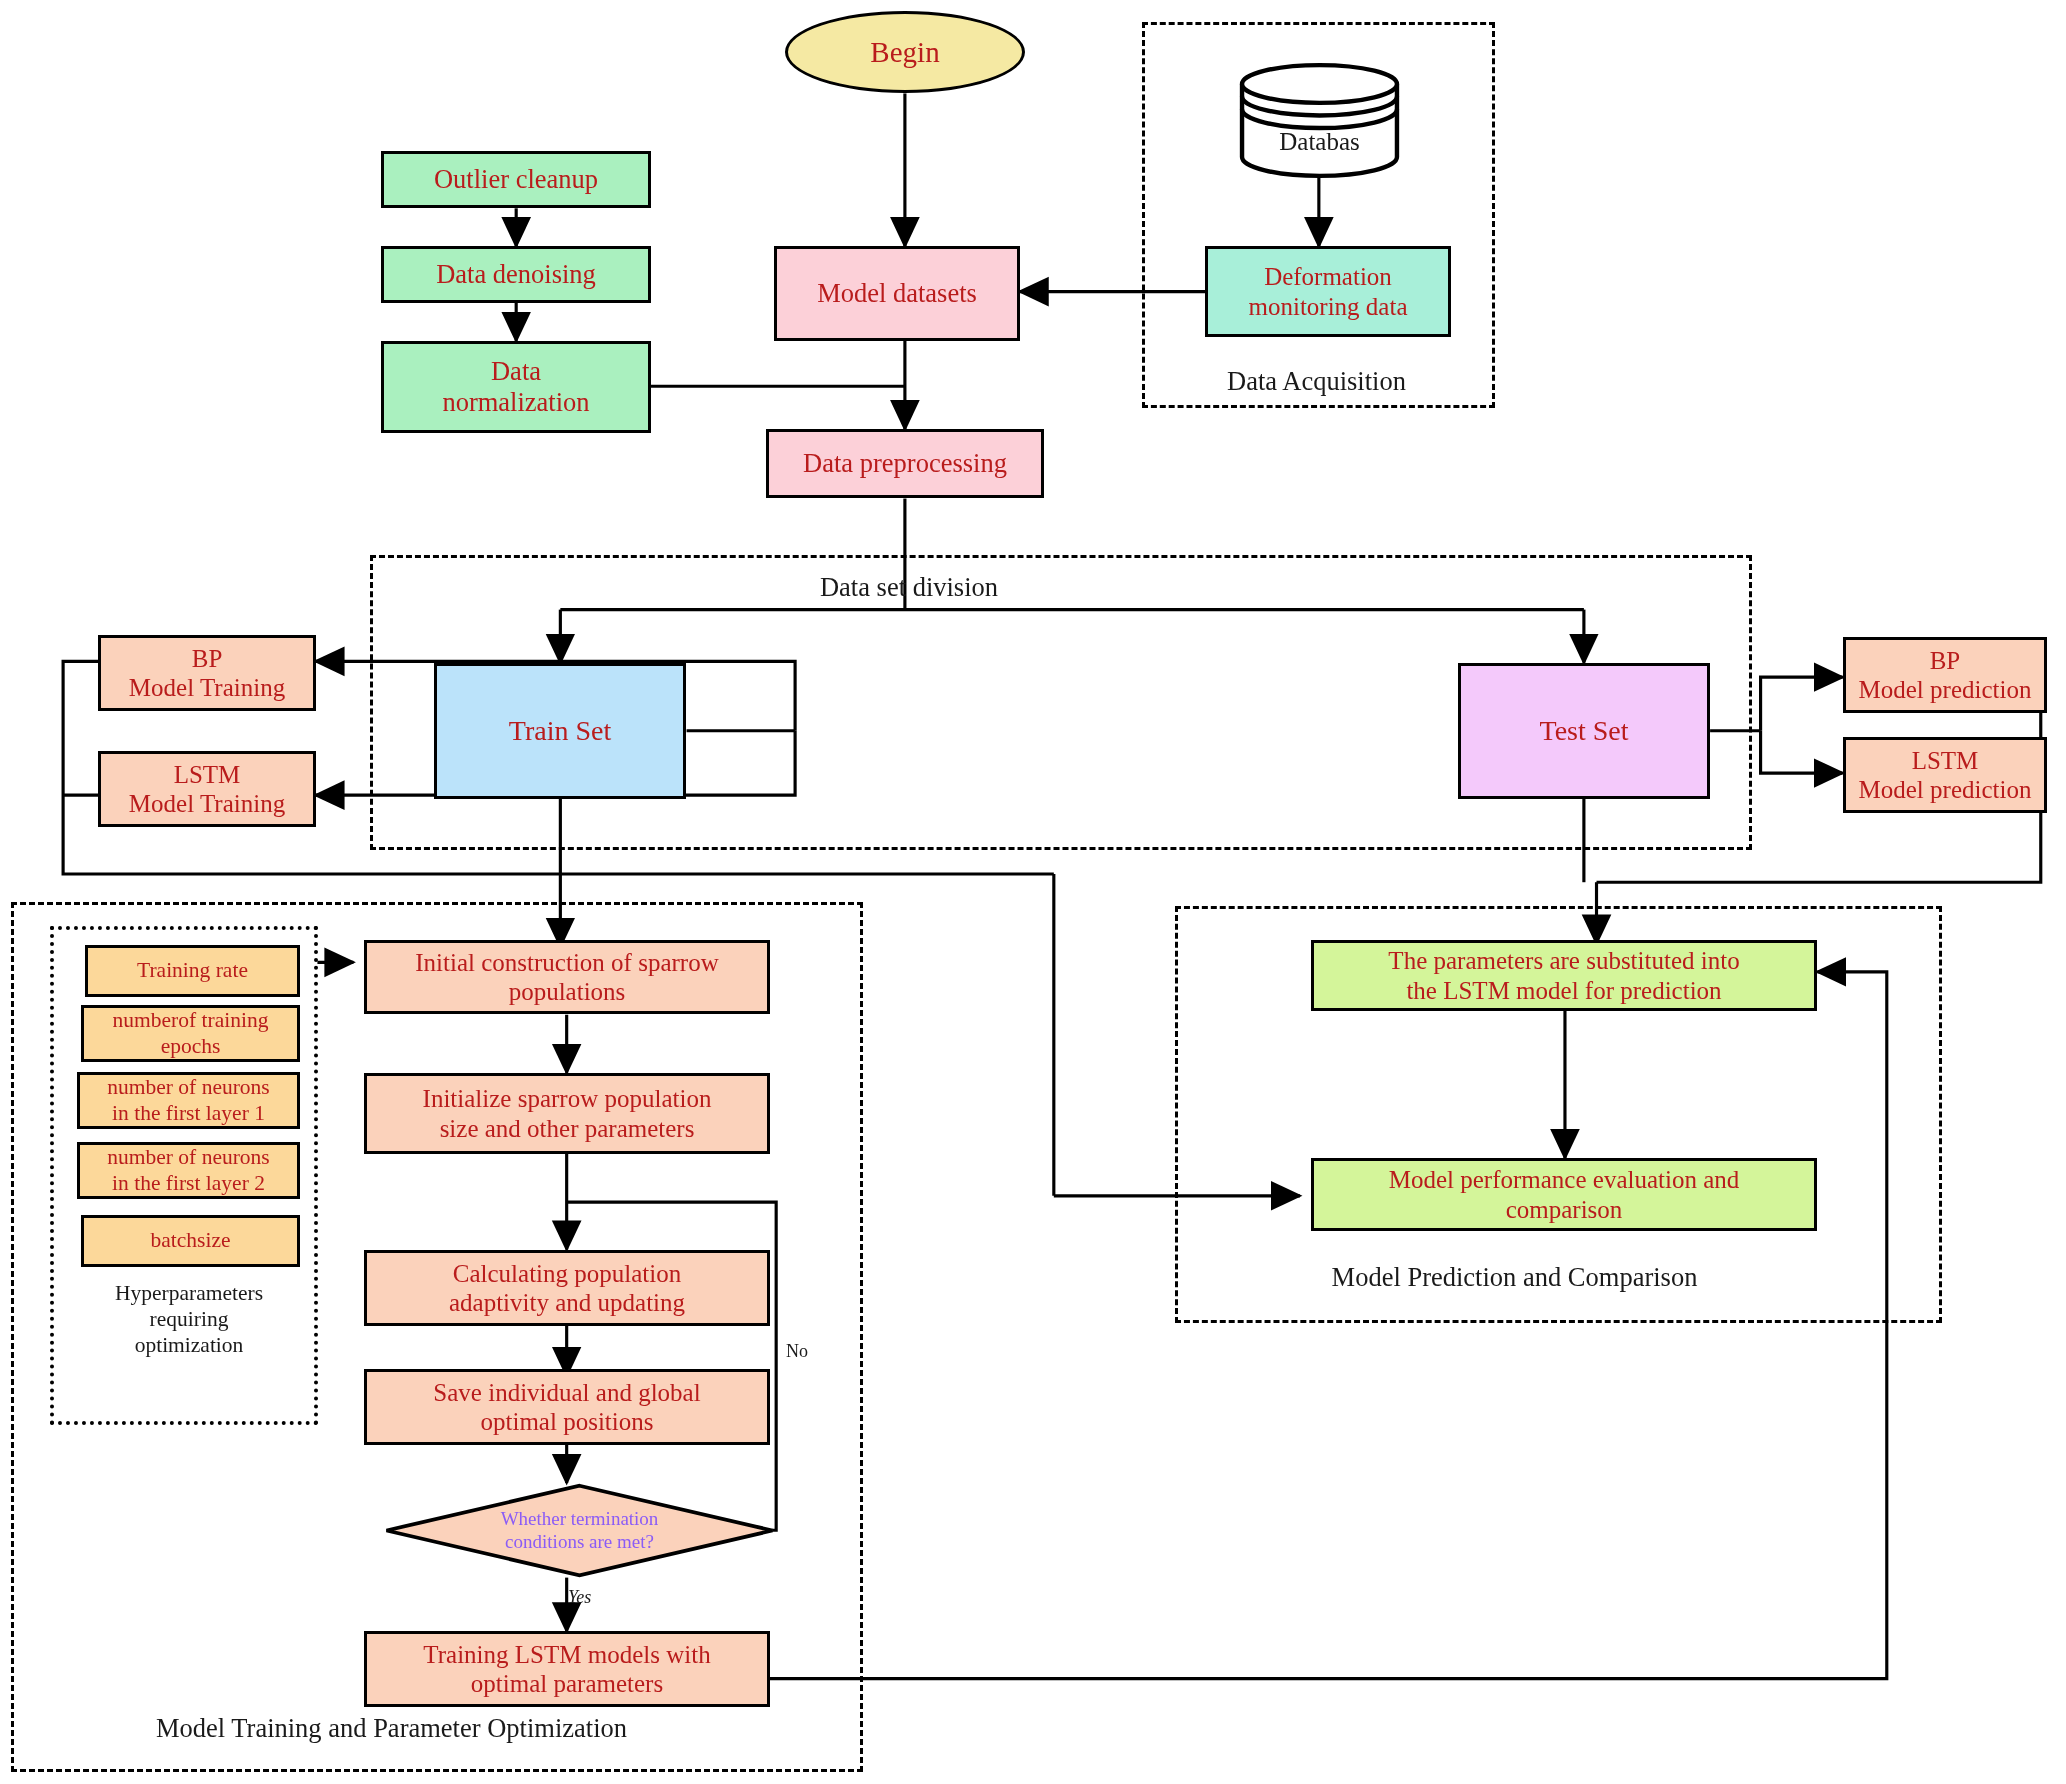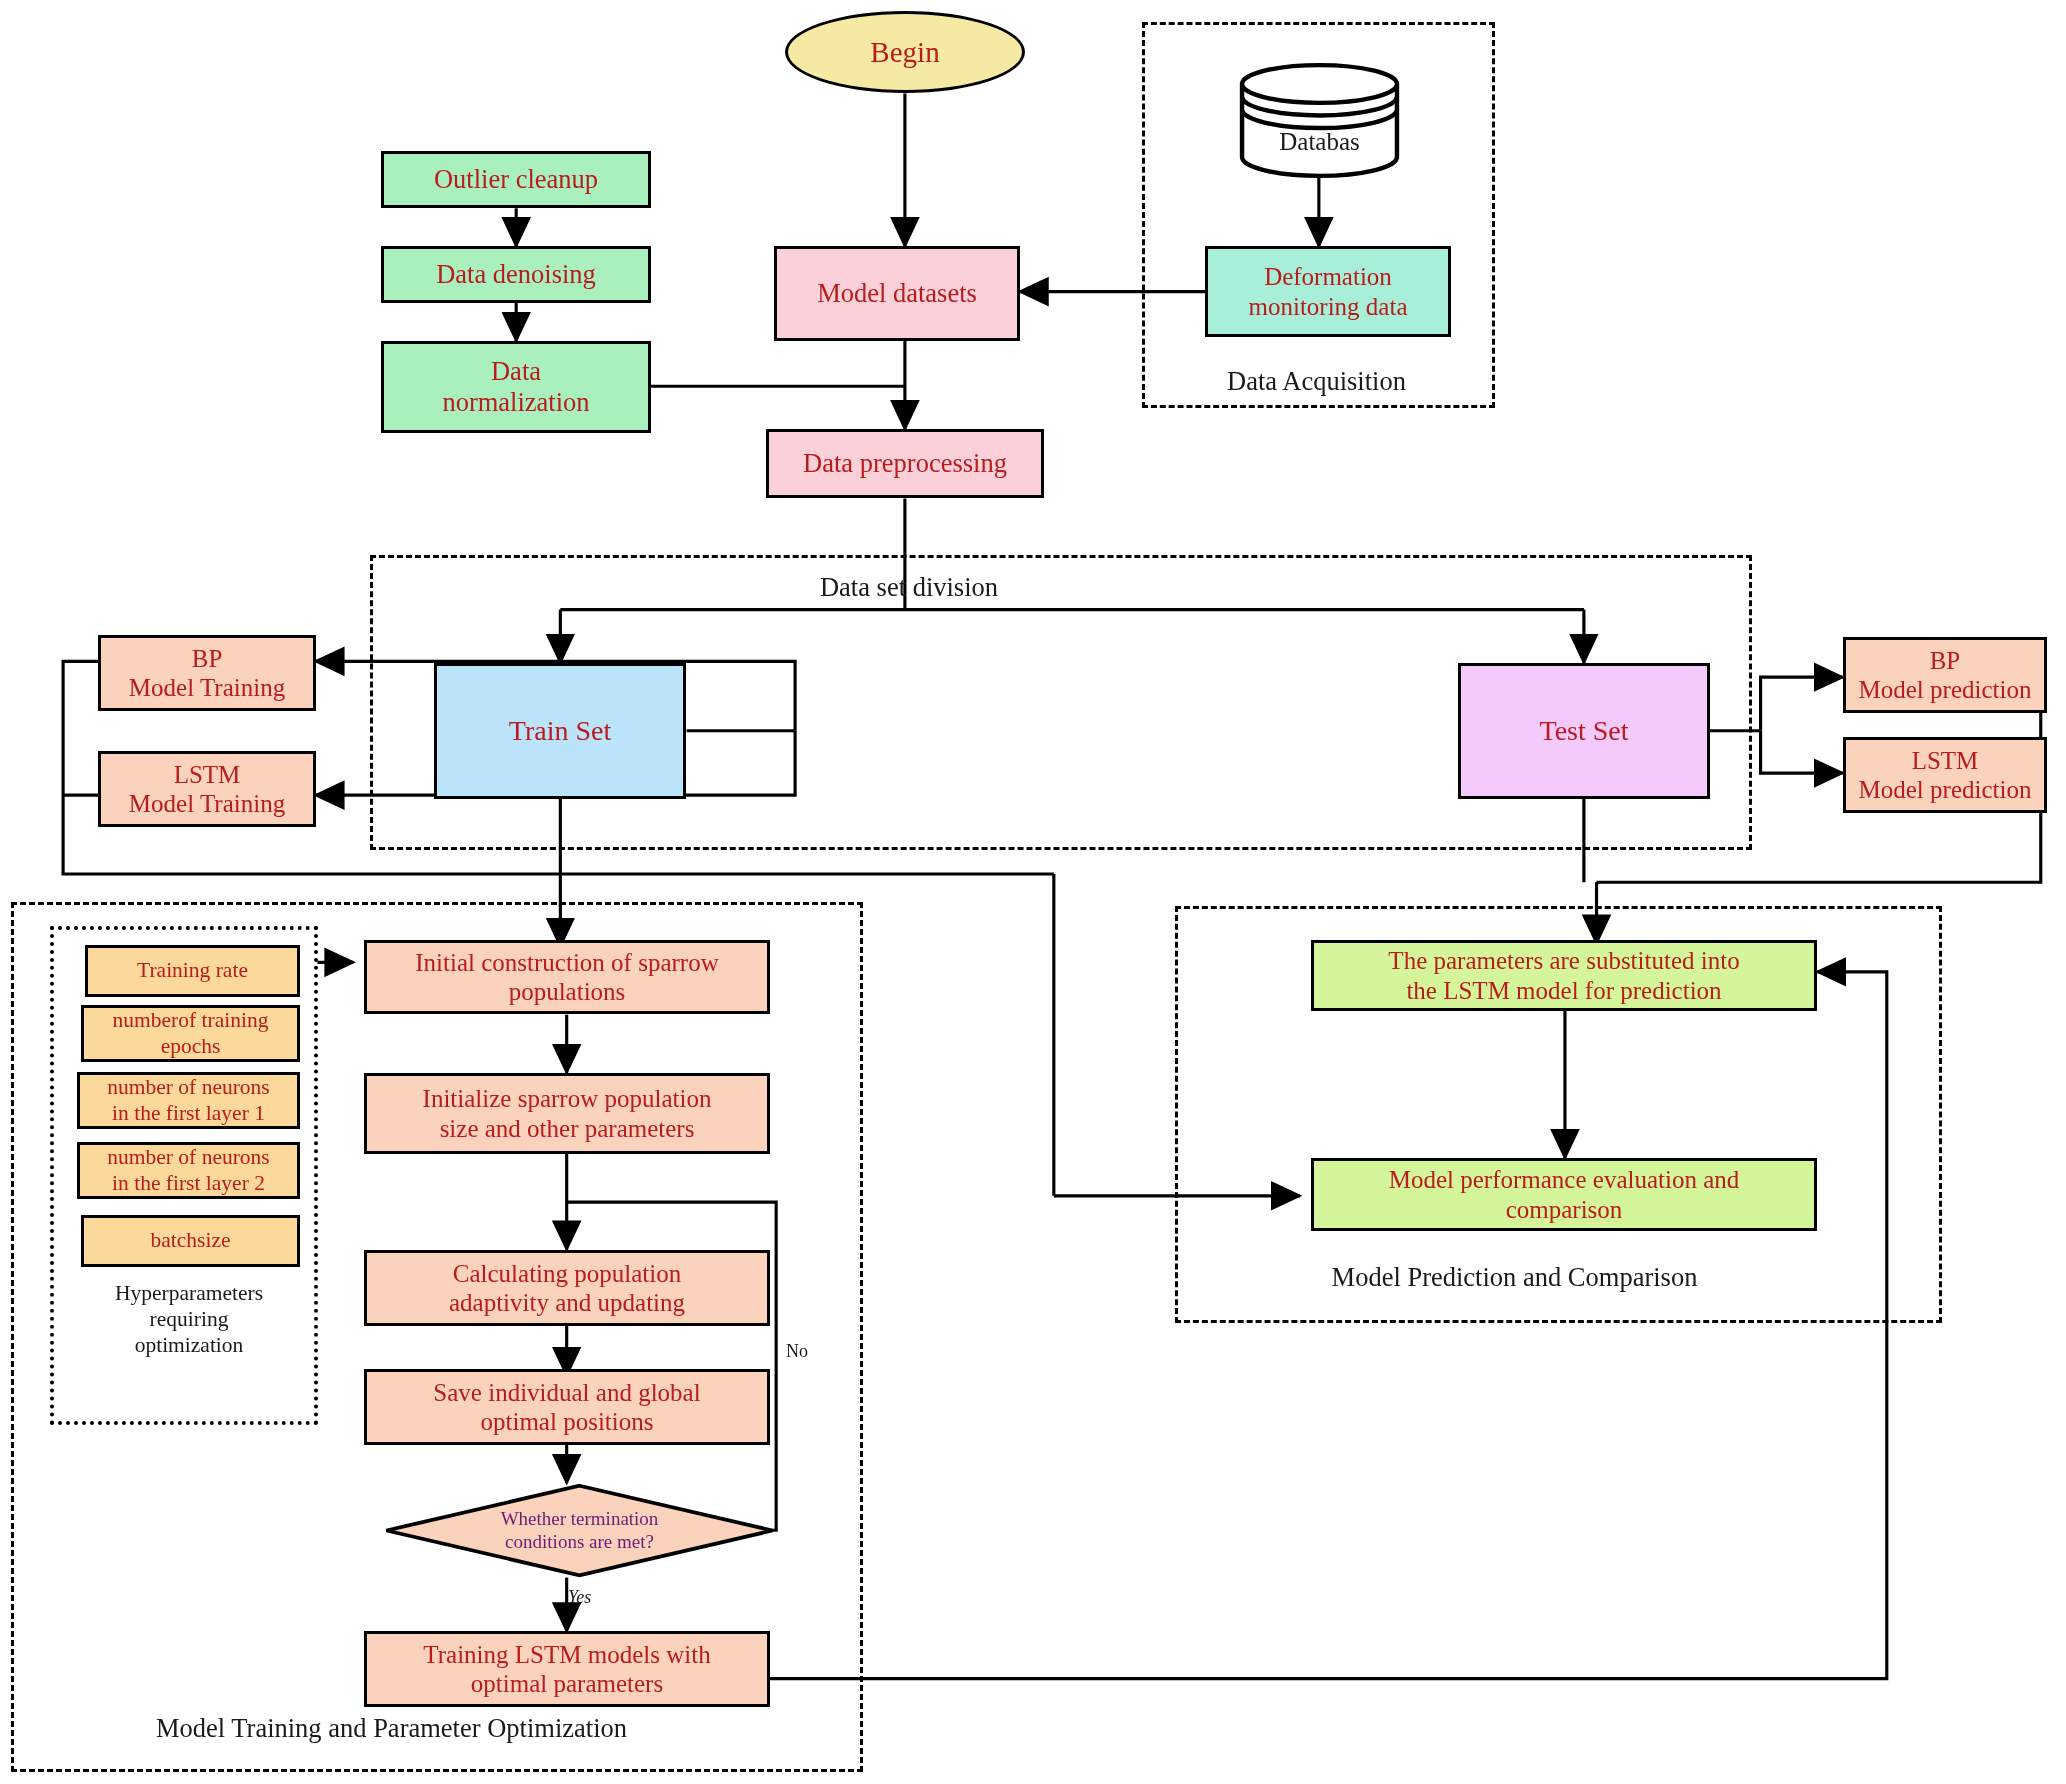--- a/index.html
+++ b/index.html
@@ -20,21 +20,21 @@
   .n-purple  {background:#f4c9fb;}
   .n-peach   {background:#fbd2bb;}
   .n-orange  {background:#fcd89a;}
   .n-lime    {background:#d4f59a;}
 
   .ellipse{border-radius:50%;}
 
   .diamond{position:absolute;}
   .diamond .dlabel{position:absolute;left:0;top:0;width:100%;height:100%;
       display:flex;align-items:center;justify-content:center;text-align:center;
-      line-height:1.2;color:#701a75;}
+      line-height:1.2;color:#8b5cf6;}
 
   .cyl{position:absolute;}
   .cyl .clabel{position:absolute;left:0;top:0;width:100%;height:100%;
       display:flex;align-items:center;justify-content:center;color:#1a1a1a;}
 
   .group{position:absolute;box-sizing:border-box;}
   .g-dash{border:3.2px dashed #000;}
   .g-dot{border:4.4px dotted #000;}
 
   .glabel{position:absolute;text-align:center;color:#1a1a1a;line-height:1.2;}

